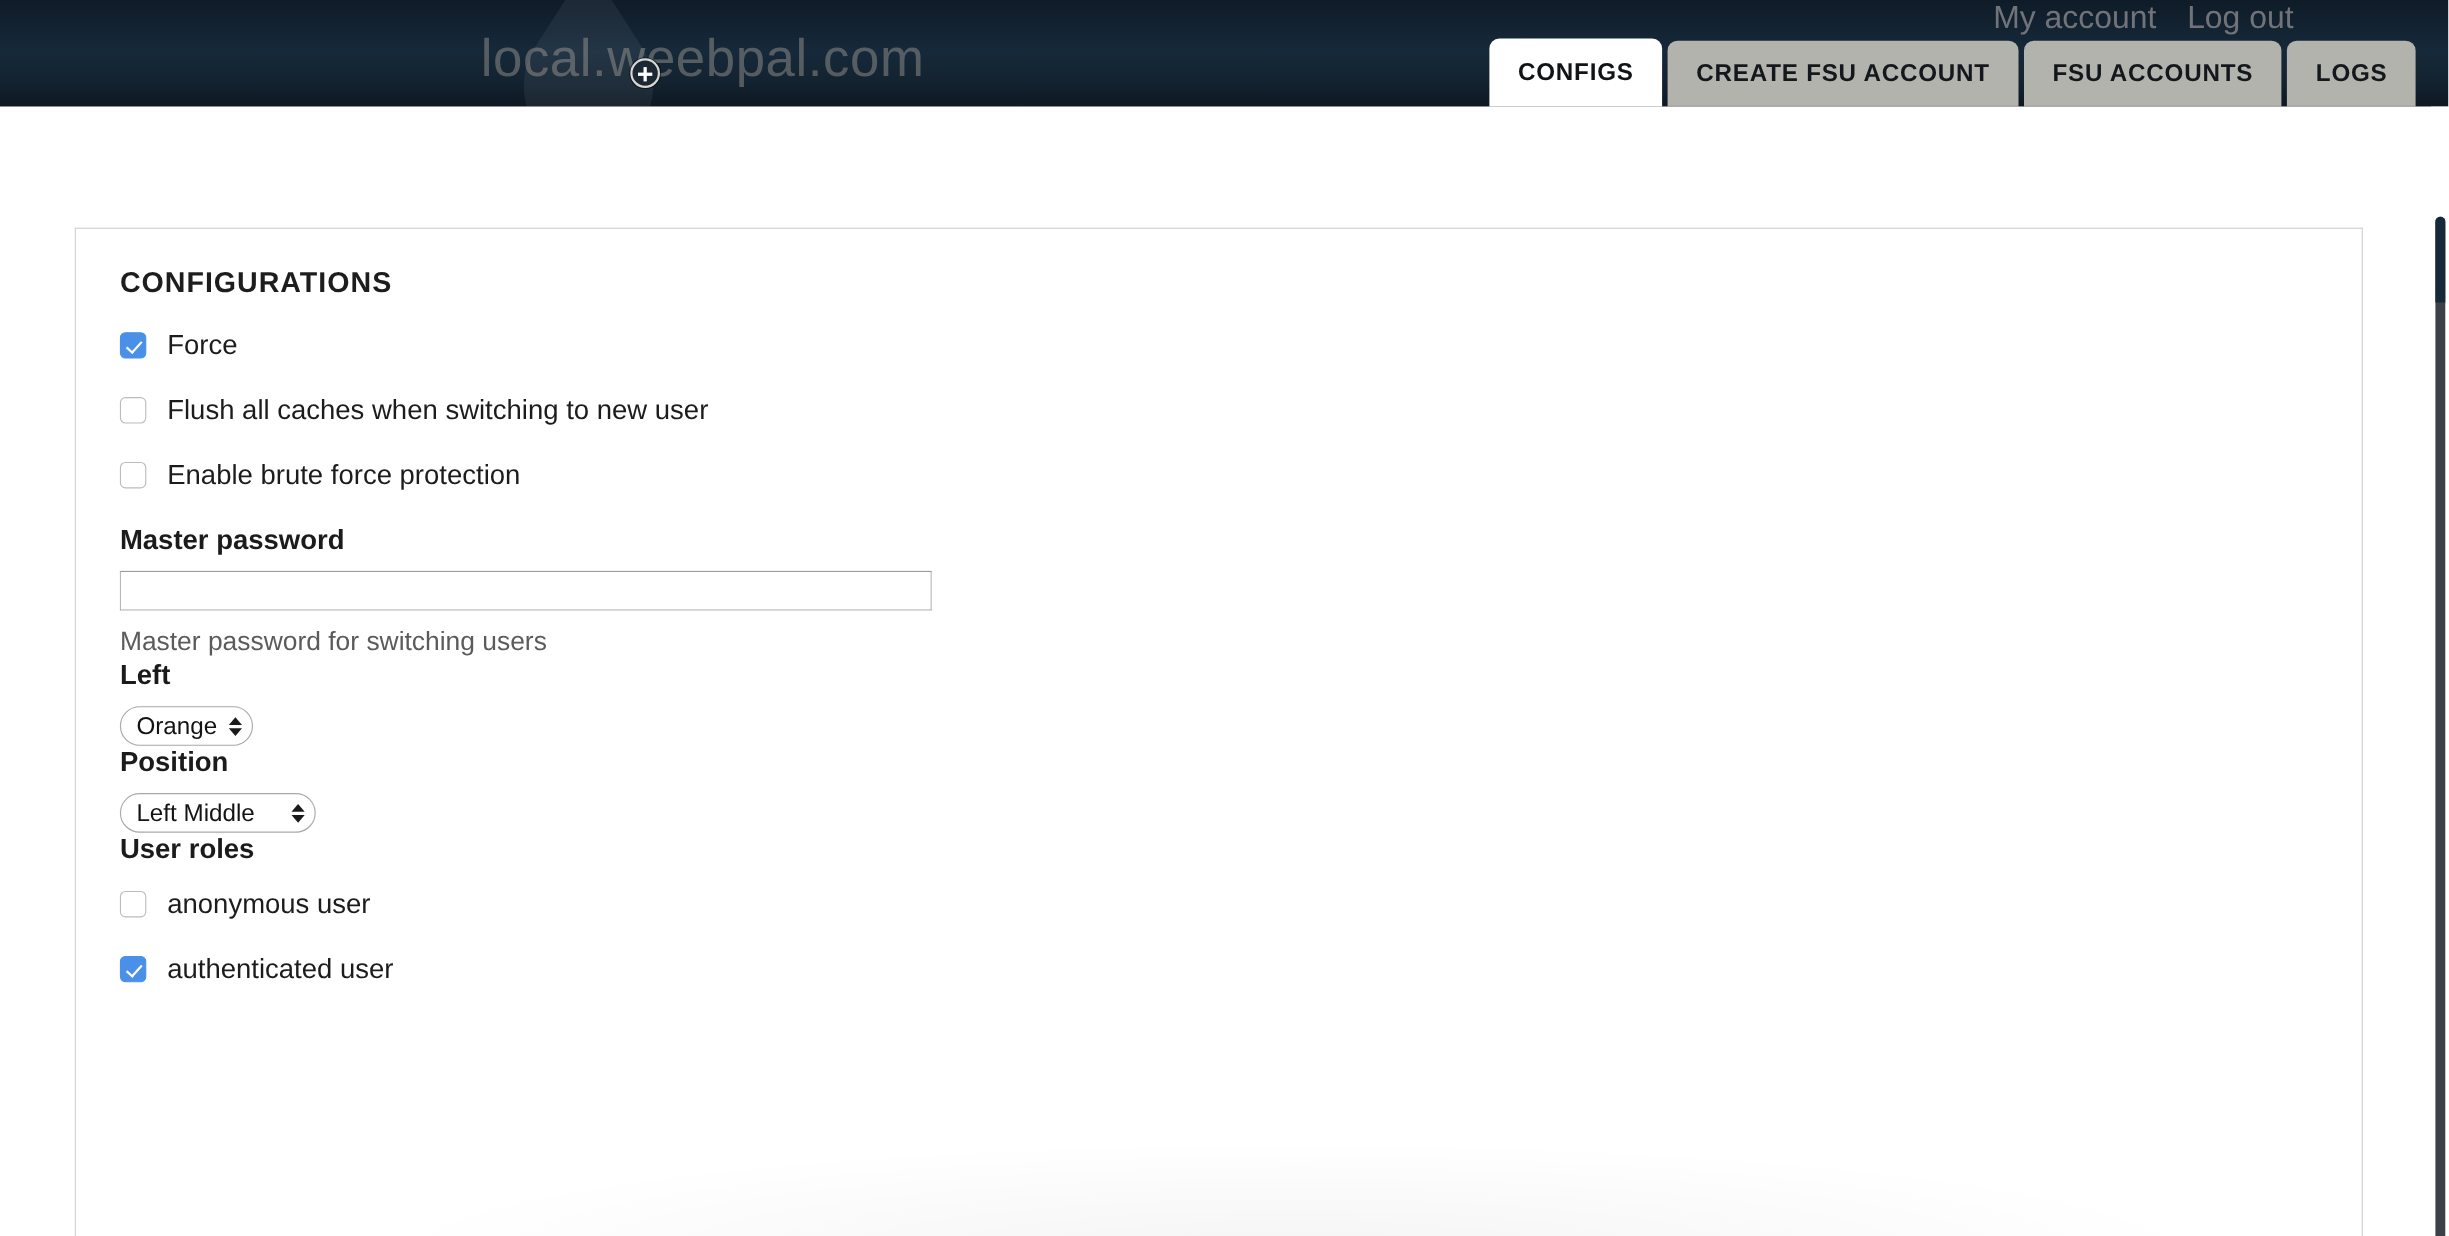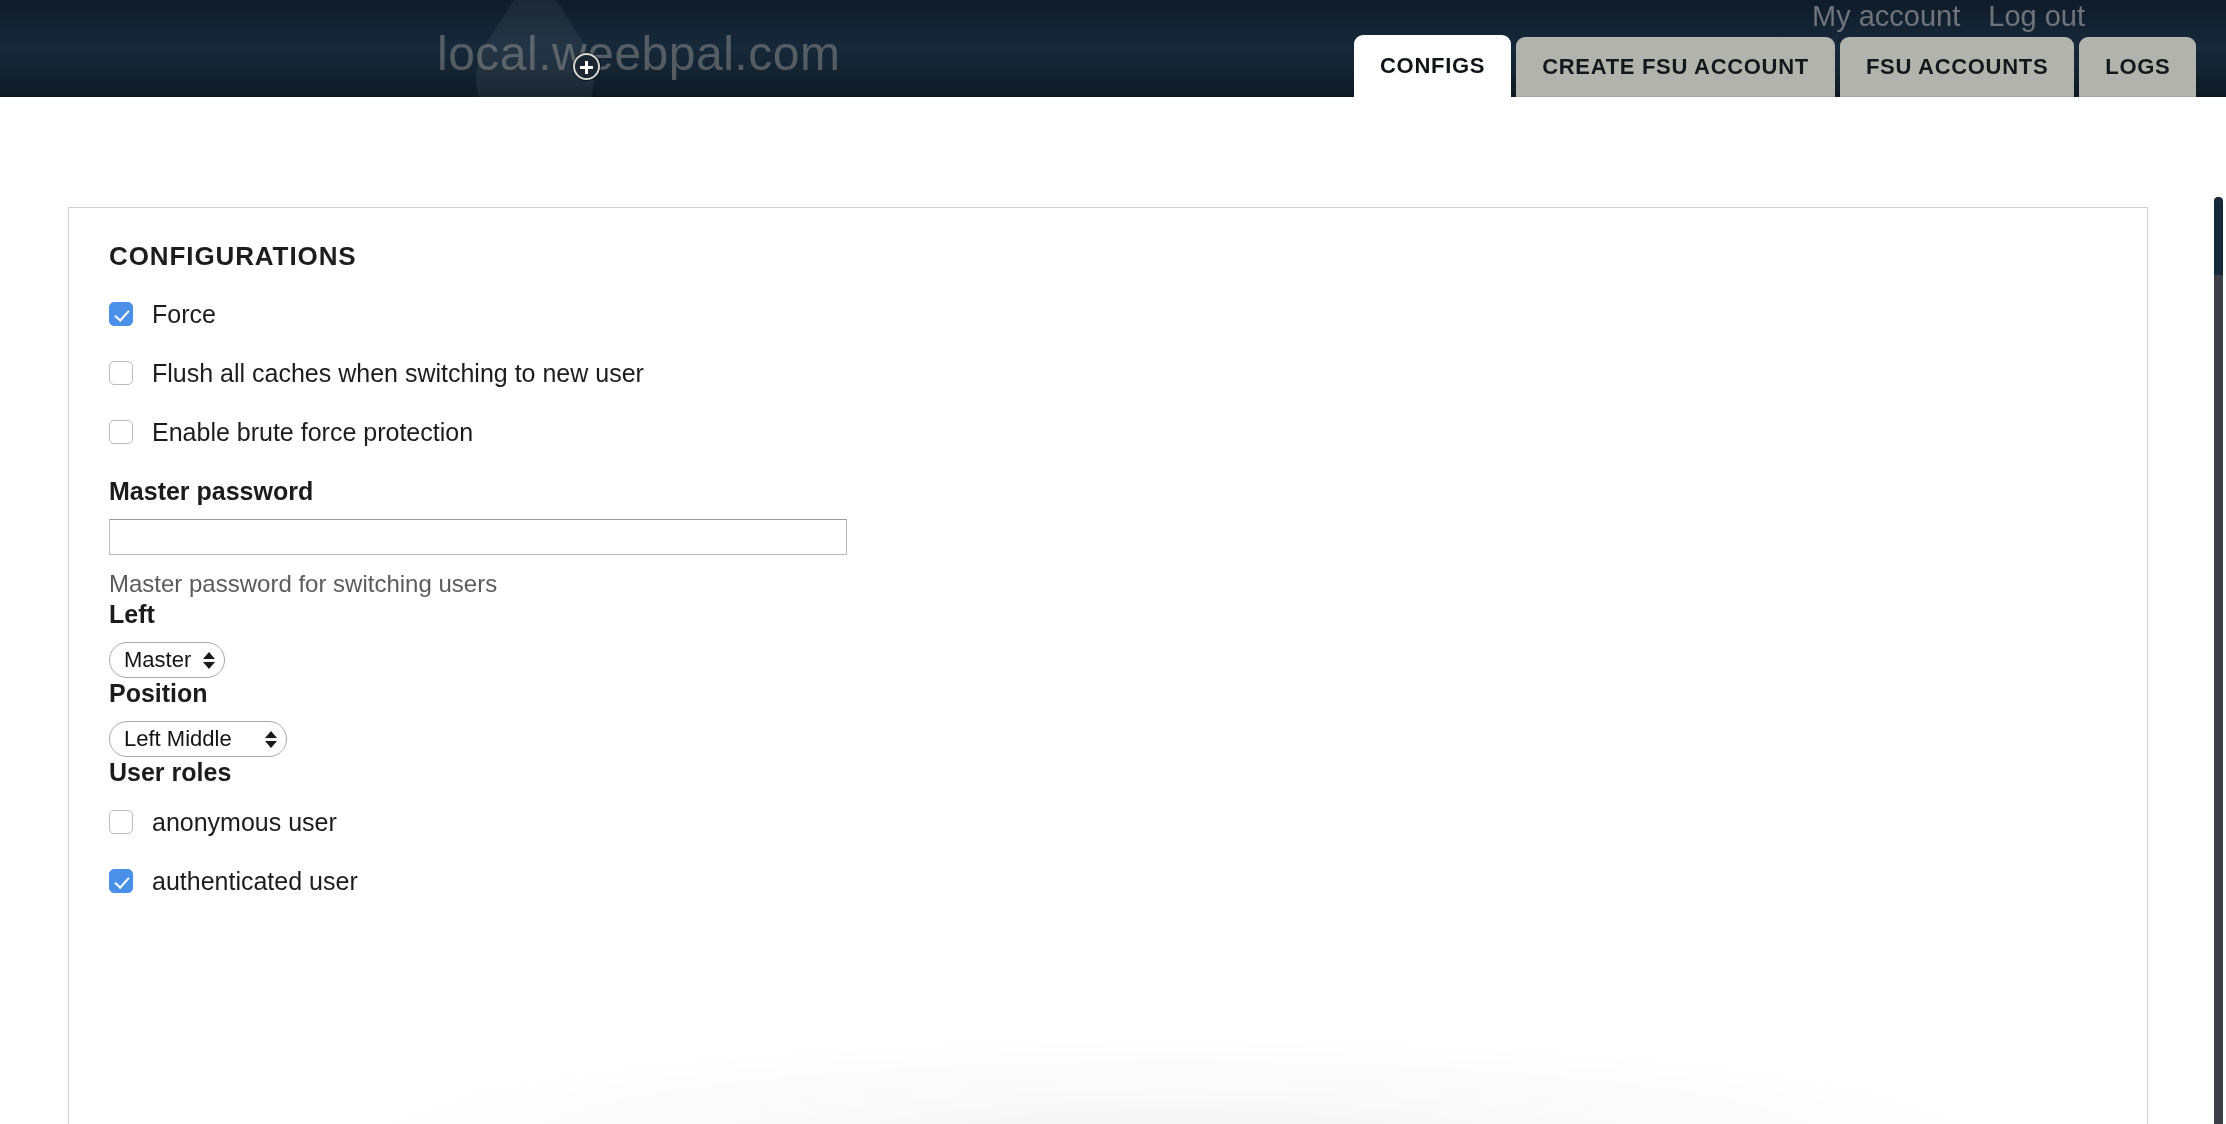--- a/index.html
+++ b/index.html
@@ -355,21 +355,21 @@
 
       <div class="field-group">
         <div class="field-label">Master password</div>
         <input class="text-input" type="text" autocomplete="off" placeholder="" style="">
         <div class="field-desc">Master password for switching users</div>
       </div>
 
       <div class="field-group">
         <div class="field-label">Left</div>
         <div class="native-select sel-skin">
-          <span class="sel-value">Master</span>
+          <span class="sel-value">Orange</span>
           <span class="sel-arrows">
             <span class="arrow-up"></span>
             <span class="arrow-down"></span>
           </span>
         </div>
       </div>
 
       <div class="field-group">
         <div class="field-label">Position</div>
         <div class="native-select sel-position">

